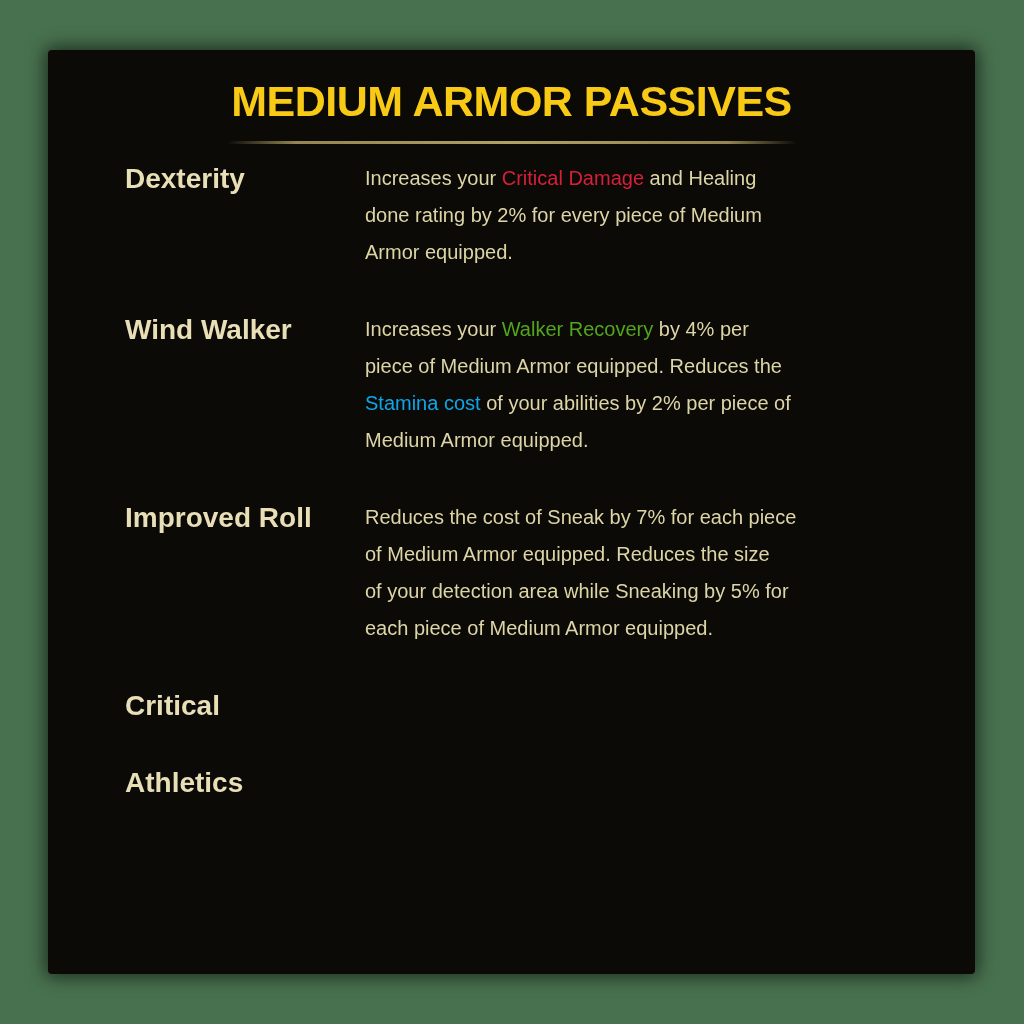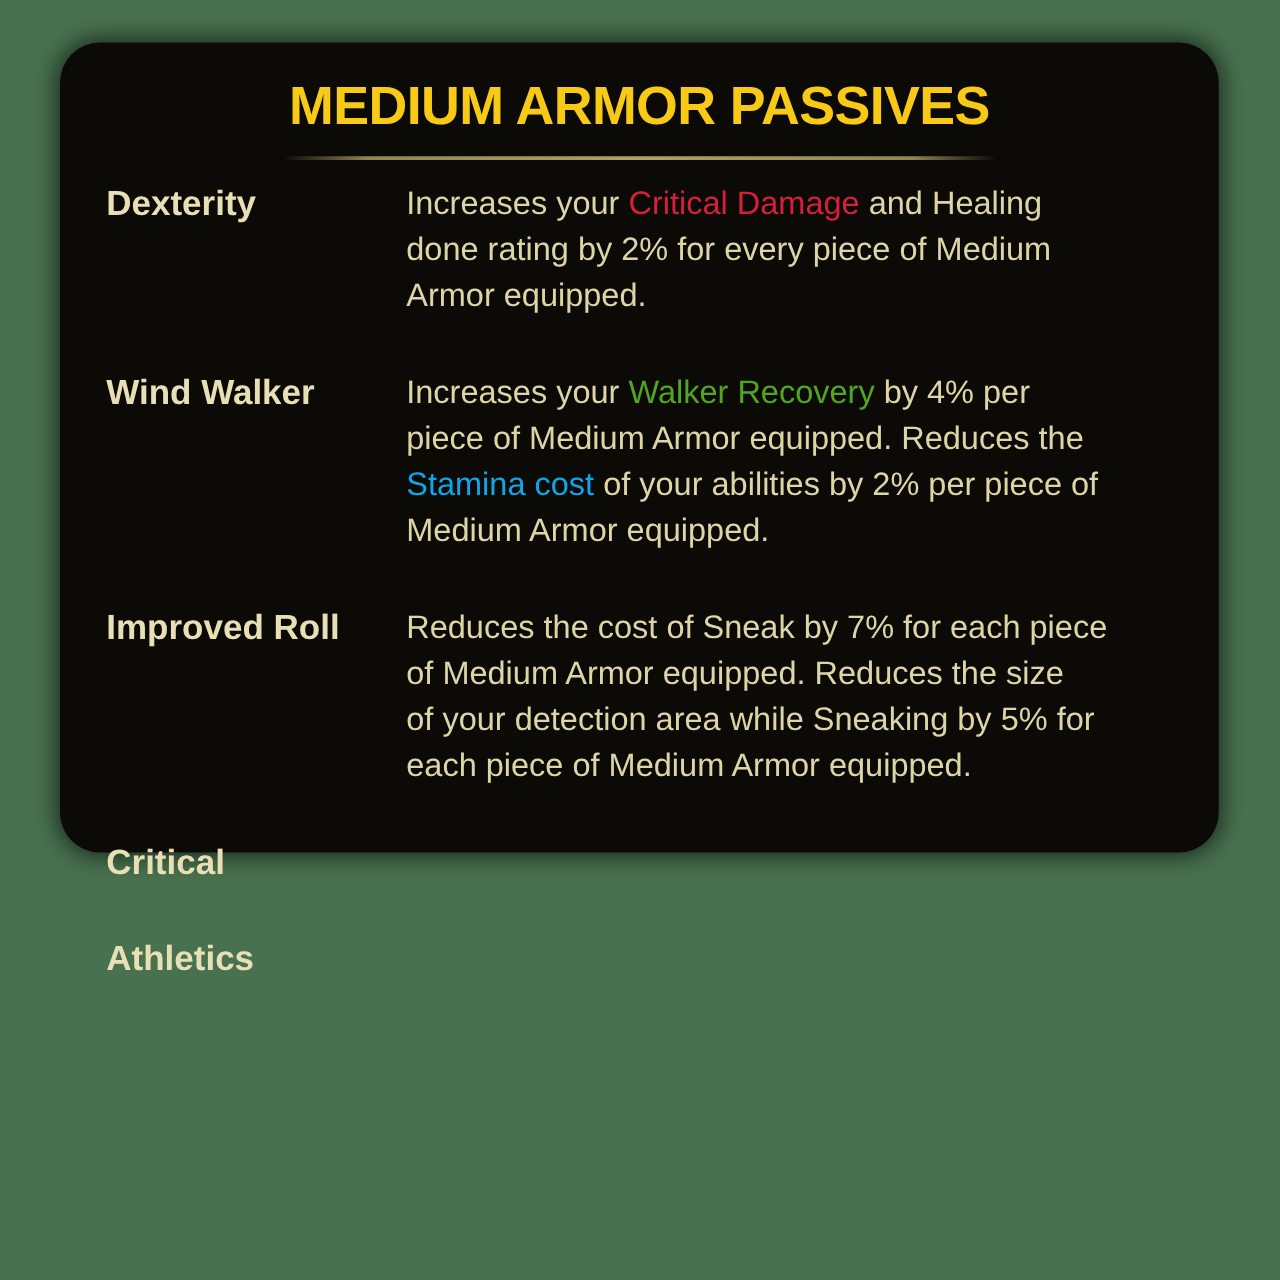--- a/index.html
+++ b/index.html
@@ -7,25 +7,25 @@
     padding: 0;
     width: 1024px;
     height: 1024px;
     background: var(--bg, #48714f);
     font-family: "Liberation Sans", sans-serif;
     overflow: hidden;
   }
   .card {
     position: absolute;
     left: 48px;
-    top: 34px;
+    top: 50px;
     width: 927px;
-    height: 648px;
+    height: 924px;
     background: var(--card-bg, #0b0a07);
-    border-radius: 32px;
+    border-radius: 4px;
     box-shadow: 0 0 18px 3px rgba(0,0,0,0.6);
     box-sizing: border-box;
   }
   .title {
     margin-top: 28px;
     text-align: center;
     font-size: 43px;
     line-height: 1.1;
     font-weight: bold;
     letter-spacing: -0.5px;
@@ -39,37 +39,38 @@
       rgba(150,135,80,0) 0%,
       rgba(170,155,95,0.85) 12%,
       rgba(185,170,105,0.95) 50%,
       rgba(170,155,95,0.85) 88%,
       rgba(150,135,80,0) 100%);
     border-radius: 2px;
   }
   .rows {
     margin-top: 16px;
     padding: 0 55px 0 37px;
+    margin-left: 40px;
   }
   .row {
     display: flex;
     align-items: flex-start;
     margin-bottom: 40px;
   }
   .row-label {
     width: 240px;
     flex-shrink: 0;
     font-size: 28px;
     line-height: 37px;
     font-weight: bold;
     color: var(--label, #e9dfb6);
   }
   .row-desc {
     flex: 1;
-    font-size: 26px;
+    font-size: 20px;
     line-height: 37px;
     color: var(--body, #ded5a6);
     white-space: pre-line;
   }
 </style>
 </head>
 <body>
 
 <div class="card">
   <div class="title">MEDIUM ARMOR PASSIVES</div>

